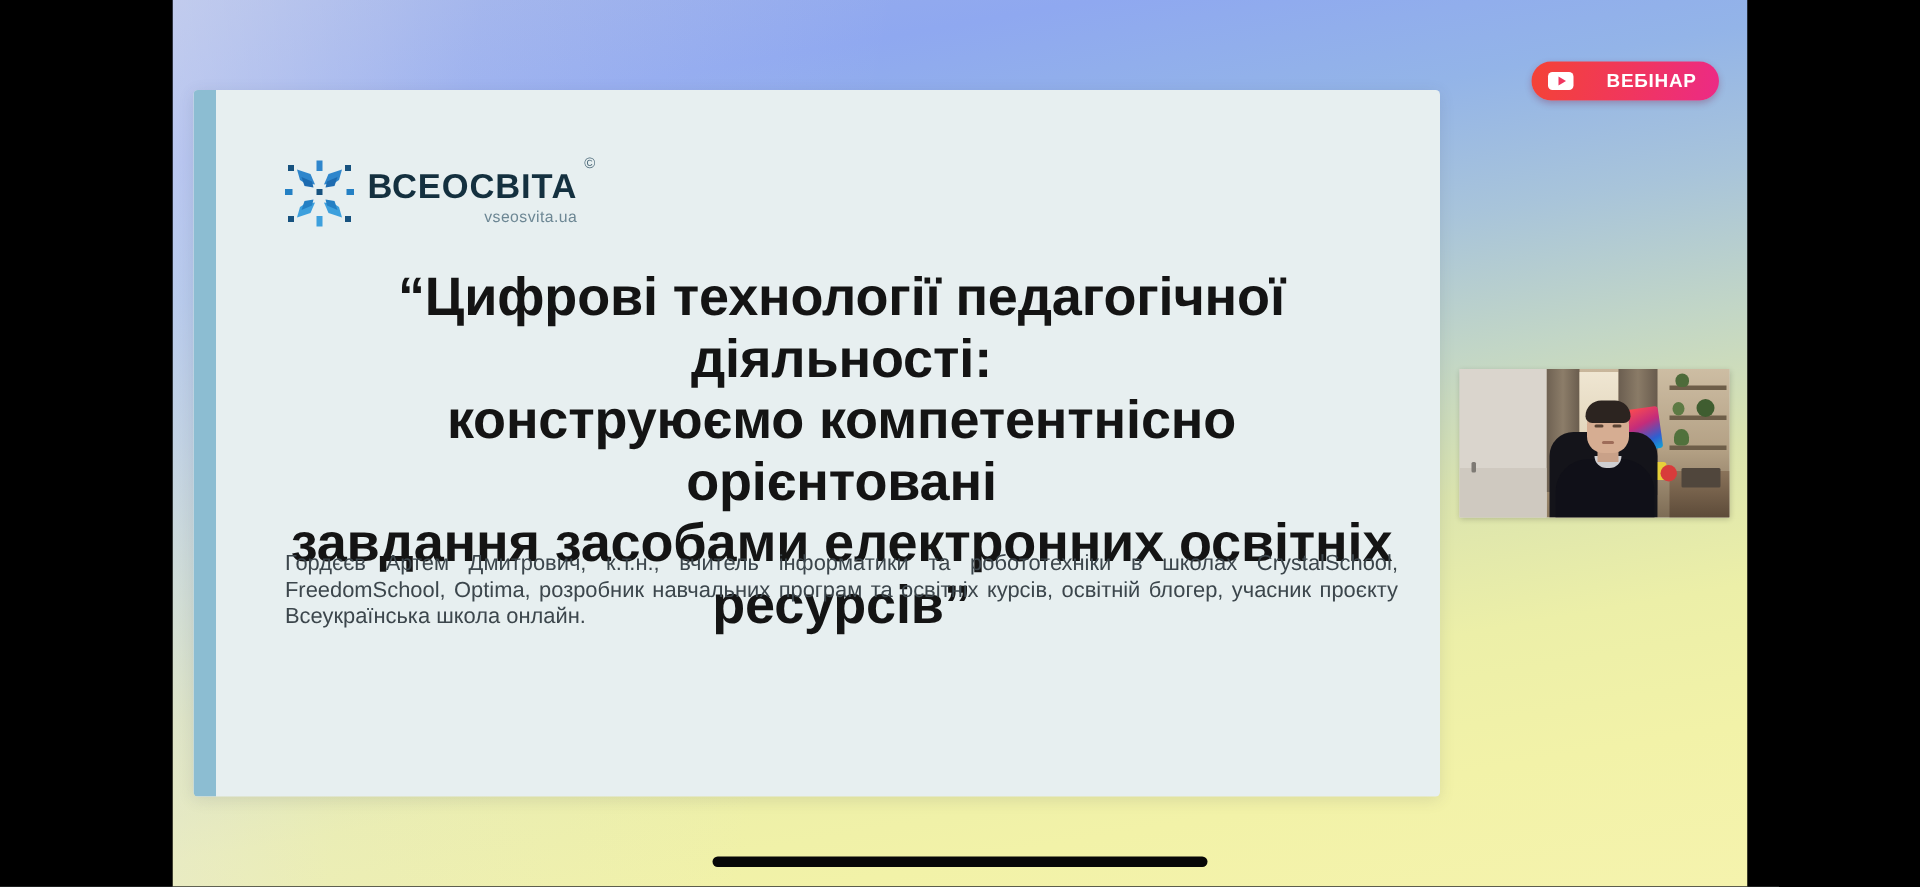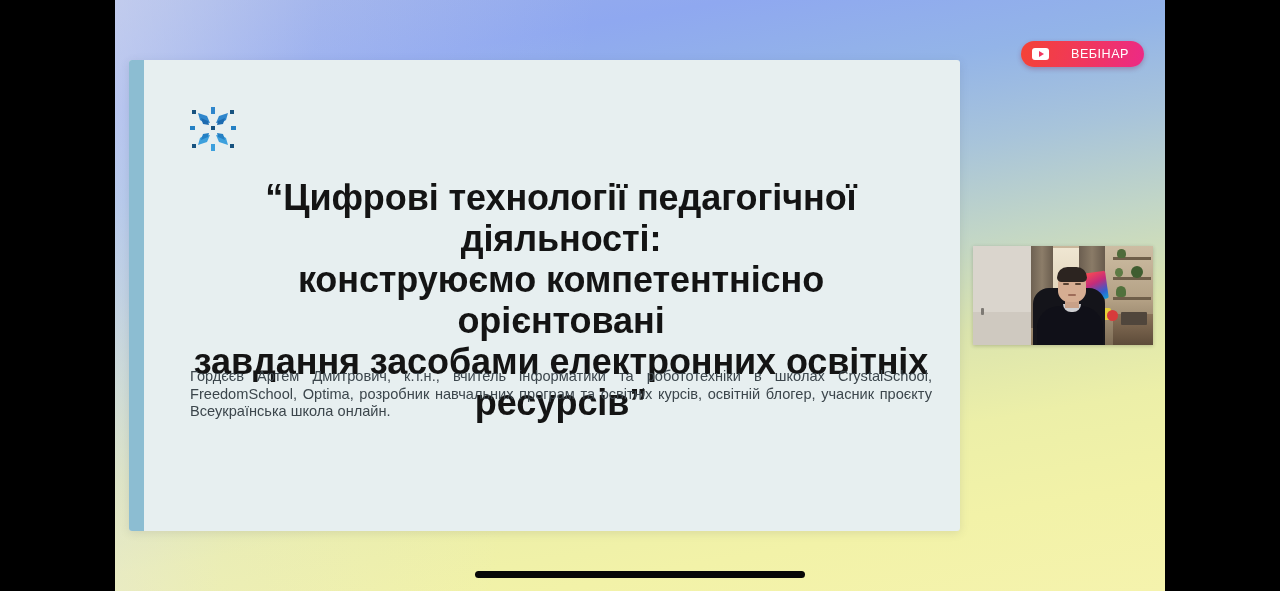--- a/index.html
+++ b/index.html
@@ -157,21 +157,21 @@
   #yt-icon::after {
     content:"";
     position:absolute;
     left:6.5px; top:3px;
     border-left:5px solid #f0365f;
     border-top:3px solid transparent;
     border-bottom:3px solid transparent;
   }
   #webinar-label {
     color:#fff;
-    font-weight:400;
+    font-weight:700;
     font-size:12.6px;
     letter-spacing:.5px;
     line-height:1;
     padding-left:15px;
   }
 
   
   #webcam {
     position:absolute;
     left:858px; top:246px;
@@ -275,20 +275,25 @@
 
               <rect x="2" y="5" width="4" height="4" fill="#17527f"></rect>
               <rect x="40" y="5" width="4" height="4" fill="#17527f"></rect>
               <rect x="2" y="39" width="4" height="4" fill="#17527f"></rect>
               <rect x="40" y="39" width="4" height="4" fill="#17527f"></rect>
               <rect x="0" y="21" width="5" height="4" fill="#2480c4"></rect>
               <rect x="41" y="21" width="5" height="4" fill="#2480c4"></rect>
             </g>
           </svg>
 
+          <div id="logo-text-wrap">
+            <div id="logo-wordmark">ВСЕОСВІТА</div>
+            <div id="logo-reg">©</div>
+            <div id="logo-sub">vseosvita.ua</div>
+          </div>
         </div>
 
         <h1 id="slide-title">“Цифрові технології педагогічної діяльності:
 конструюємо компетентнісно орієнтовані
 завдання засобами електронних освітніх
 ресурсів”</h1>
 
         <p id="slide-paragraph">Гордєєв Артем Дмитрович, к.т.н., вчитель інформатики та робототехніки в школах CrystalSchool, FreedomSchool, Optima, розробник навчальних програм та освітніх курсів, освітній блогер, учасник проєкту Всеукраїнська школа онлайн.</p>
 
       </div>

